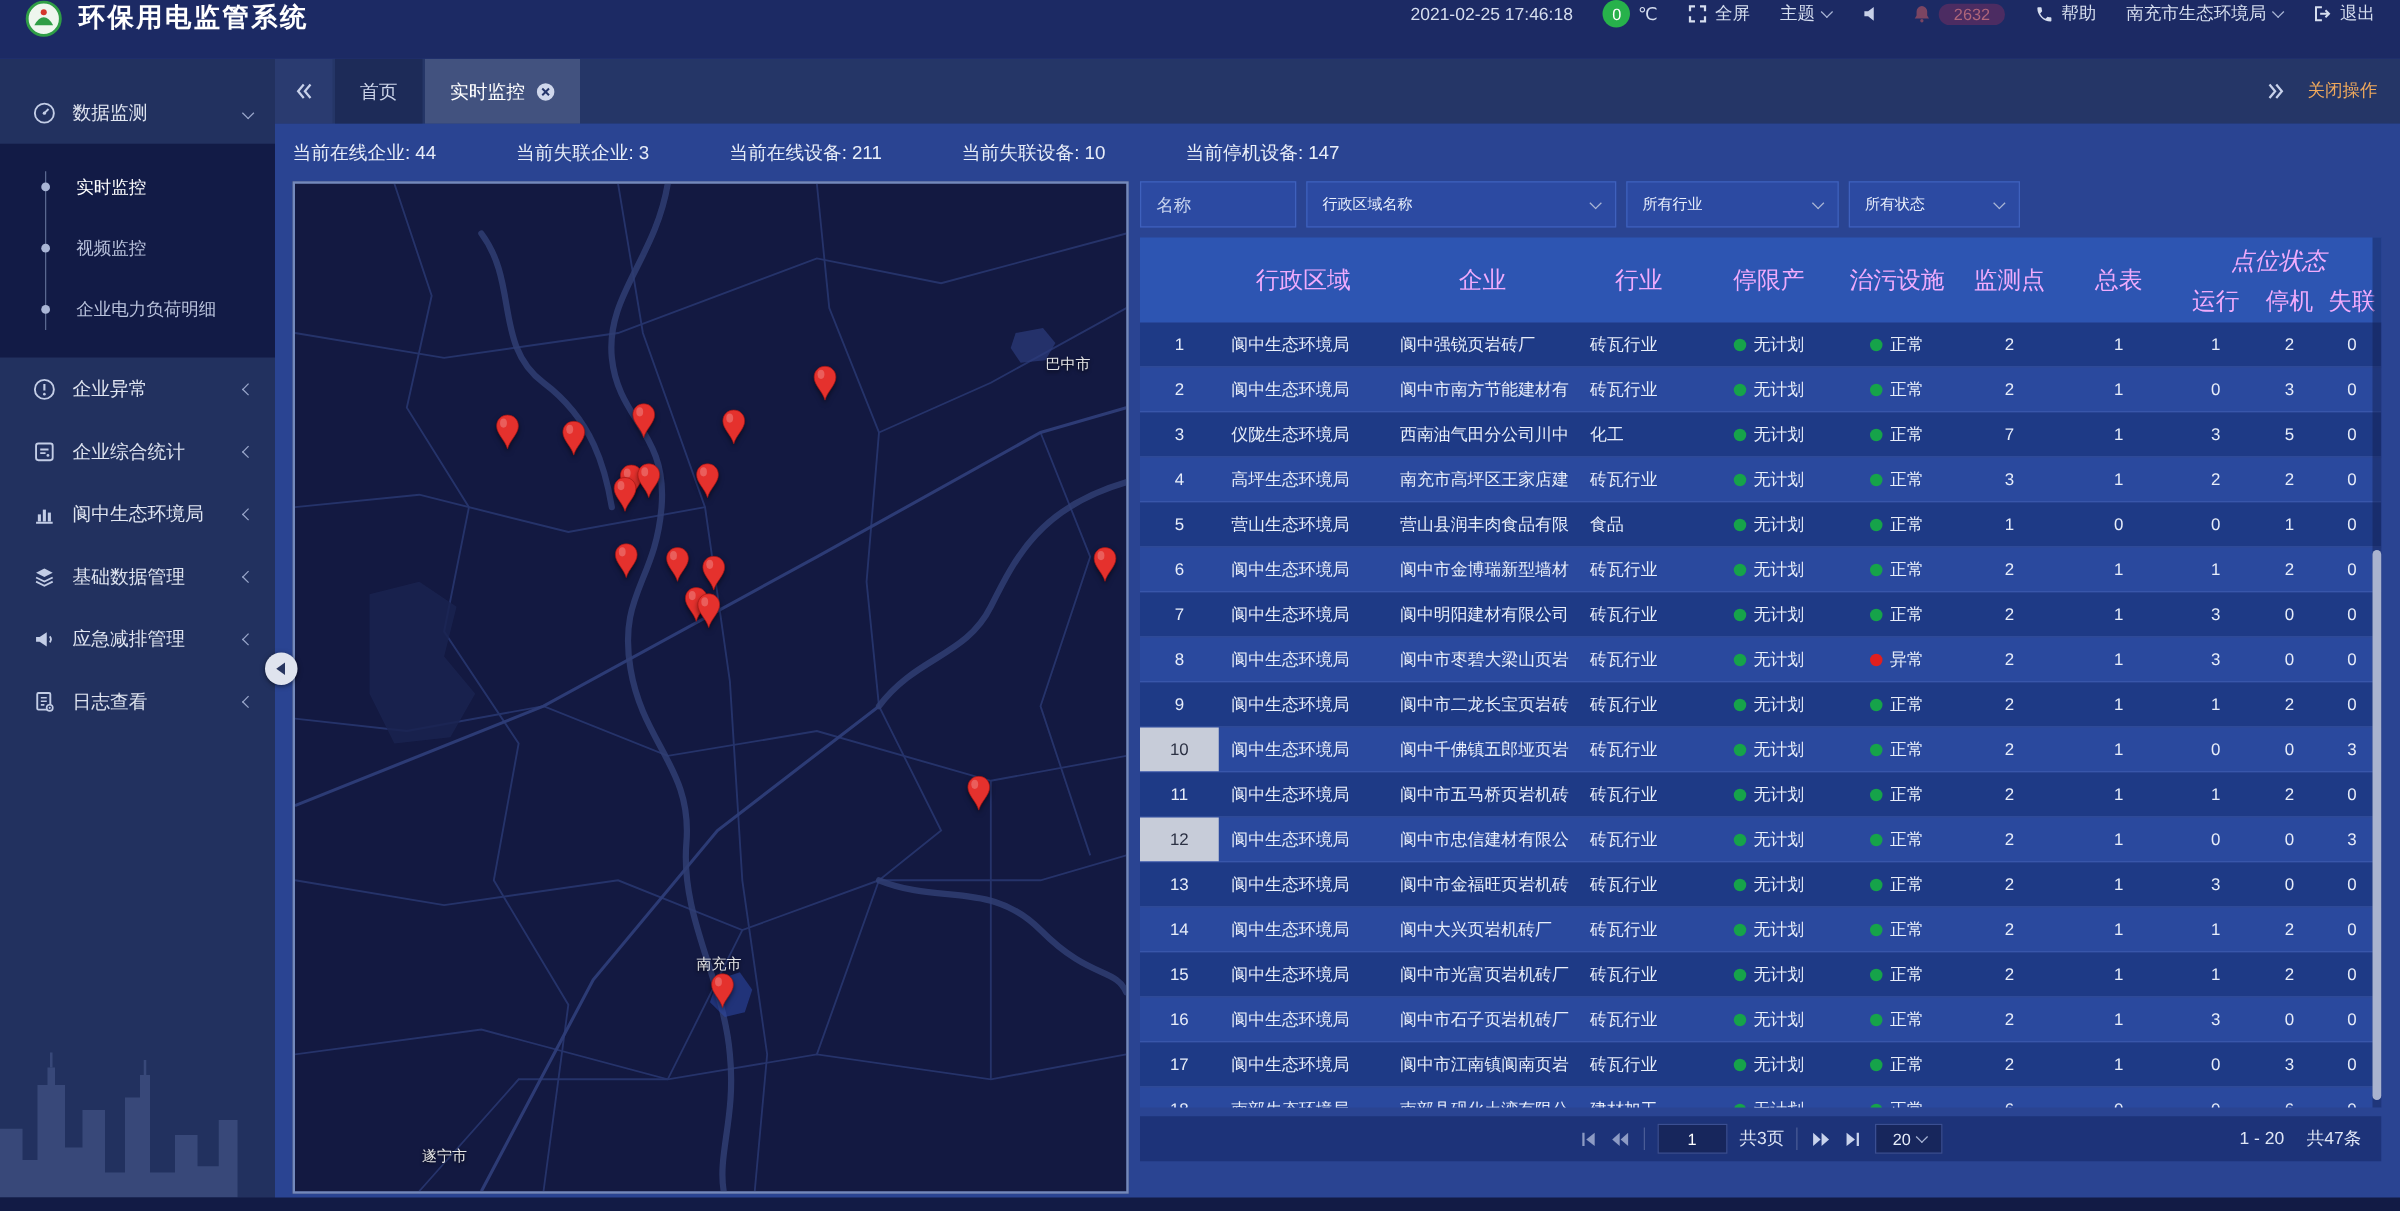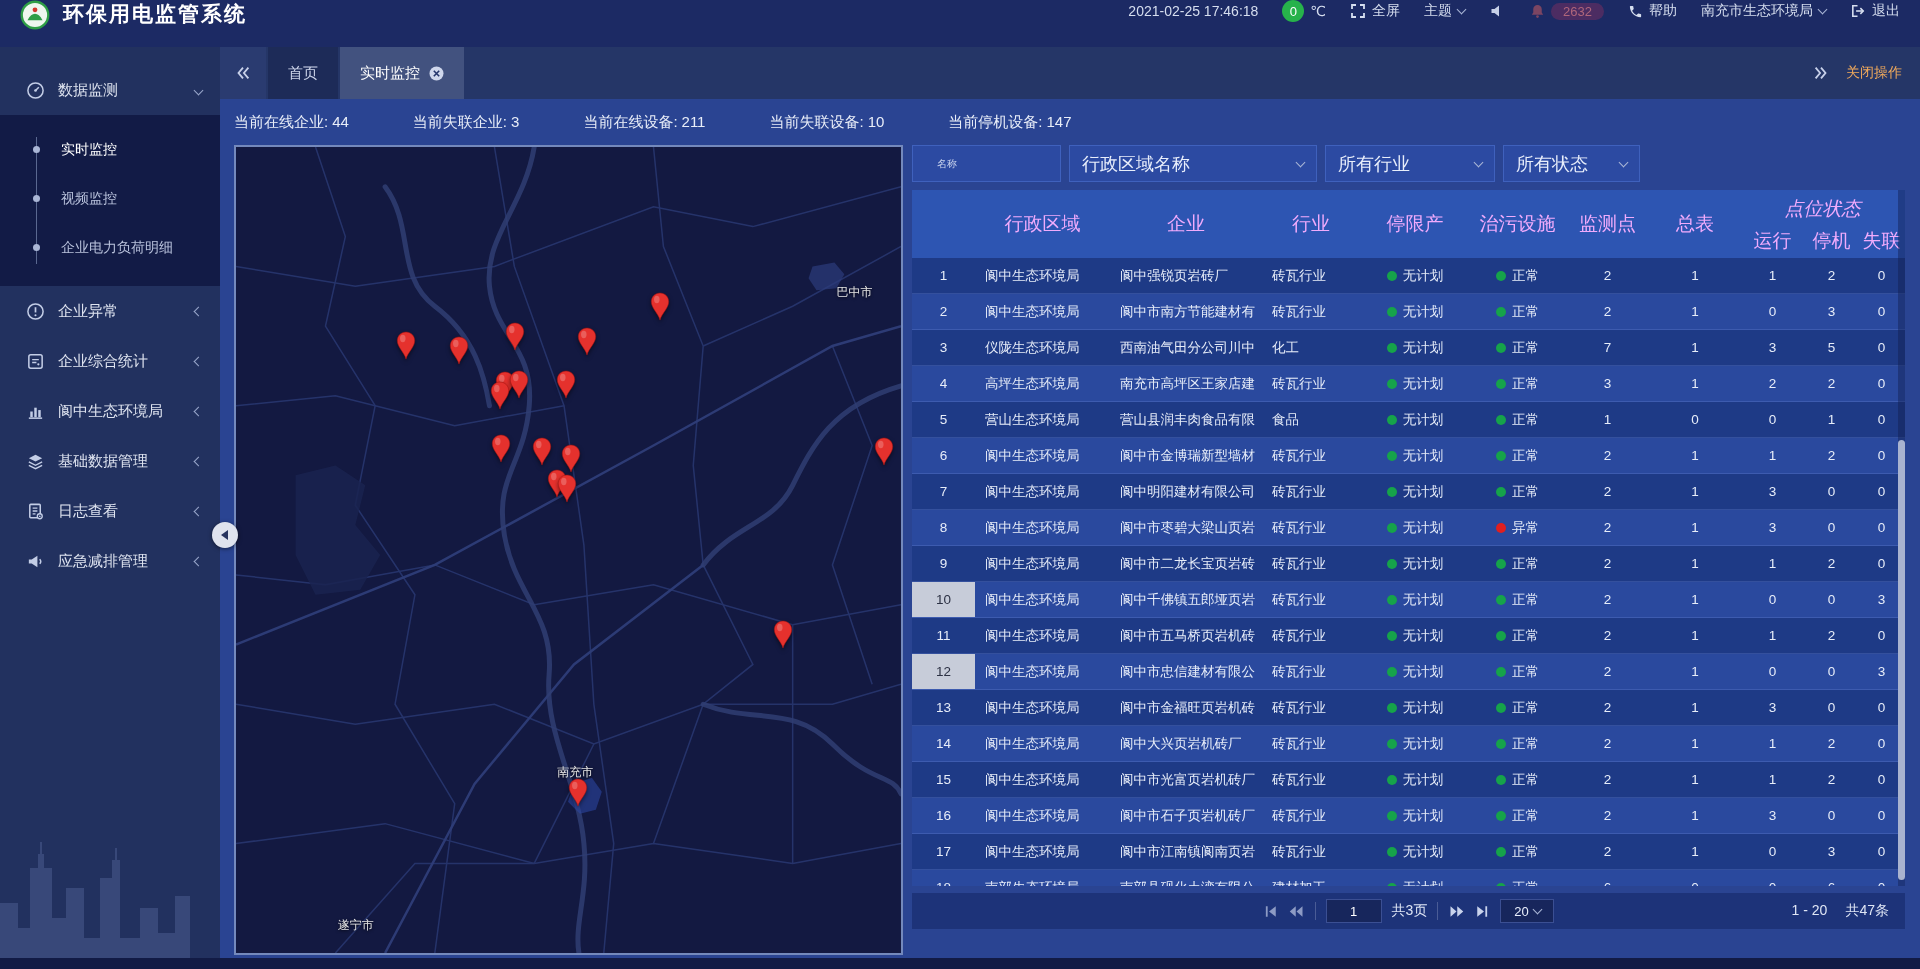--- a/index.html
+++ b/index.html
@@ -70,24 +70,24 @@
         filter:drop-shadow(0 2px 2px rgba(0,0,0,.5)); }
   .collapse-handle{ position:absolute; left:-8px; top:423px; width:26px; height:26px; border-radius:50%;
                     background:#dfe3ee; z-index:6; display:flex; align-items:center; justify-content:center;
                     box-shadow:0 1px 4px rgba(0,0,0,.5); cursor:pointer; }
   .collapse-handle .tri{ width:0; height:0; border-top:5px solid transparent; border-bottom:5px solid transparent;
                          border-right:7px solid #27345f; margin-right:1px; }
 
   
   .right-panel{ position:absolute; left:692px; top:46px; width:993px; height:810px; }
   .filters{ position:absolute; top:0; left:0; height:37px; display:flex; gap:8px; }
-  .f-input{ width:149px; height:37px; background:#2c4aa2; border:1px solid #3f61bd; color:#fff;
-            font-size:10px; padding:0 24px; outline:none; font-family:inherit; }
+  .f-input{ width:125px; height:37px; background:#2c4aa2; border:1px solid #3f61bd; color:#fff;
+            font-size:14px; padding:0 12px; outline:none; font-family:inherit; }
   .f-input::placeholder{ color:#c9d4ee; }
-  .f-select{ height:37px; background:#2c4aa2; border:1px solid #3f61bd; color:#e8eefb; font-size:18px;
+  .f-select{ height:37px; background:#2c4aa2; border:1px solid #3f61bd; color:#e8eefb; font-size:12px;
              display:flex; align-items:center; justify-content:space-between; padding:0 12px; cursor:pointer; }
 
   
   .grid-cols{ display:grid; grid-template-columns:63px 135px 152px 98px 110px 95px 85px 90px 65px 53px 47px; }
   .thead{ position:absolute; top:45px; left:0; width:993px; height:68px; background:#2d55b2;
           color:#f0abfc; font-size:19px; grid-template-rows:1fr 1fr; }
   .th{ grid-row:1 / 3; display:flex; align-items:center; justify-content:center; }
   .th-group{ grid-column:9 / 12; grid-row:1; display:flex; align-items:flex-end; justify-content:center;
              font-style:italic; padding-bottom:2px; }
   .th-sub{ grid-row:2; display:flex; align-items:center; justify-content:center; }
@@ -249,34 +249,34 @@
             <span class="g-icon"><svg viewBox="0 0 20 20" width="19" height="19">
                 <path d="M10 3l7 3.5-7 3.5-7-3.5z" fill="currentColor"></path>
                 <path d="M3 10.5l7 3.5 7-3.5" fill="none" stroke="currentColor" stroke-width="1.5"></path>
                 <path d="M3 14l7 3.5 7-3.5" fill="none" stroke="currentColor" stroke-width="1.5"></path>
               </svg></span>
             <span class="g-label">基础数据管理</span>
             <span class="g-arrow left"></span>
           </div>
           <div class="side-group">
             <span class="g-icon"><svg viewBox="0 0 20 20" width="19" height="19">
+                <path d="M3 8v4h3l6 4V4L6 8H3z" fill="currentColor"></path>
+                <path d="M14.5 7.5c1.2 1.4 1.2 3.6 0 5" fill="none" stroke="currentColor" stroke-width="1.5"></path>
+              </svg></span>
+            <span class="g-label">应急减排管理</span>
+            <span class="g-arrow left"></span>
+          </div>
+          <div class="side-group">
+            <span class="g-icon"><svg viewBox="0 0 20 20" width="19" height="19">
                 <rect x="4" y="2.5" width="11" height="14" rx="1" fill="none" stroke="currentColor" stroke-width="1.6"></rect>
                 <path d="M7 6.5h5M7 9.5h5M7 12.5h3" stroke="currentColor" stroke-width="1.4"></path>
                 <circle cx="14.5" cy="15" r="2.6" fill="#22315f" stroke="currentColor" stroke-width="1.4"></circle>
                 <circle cx="14.5" cy="15" r="0.9" fill="currentColor"></circle>
               </svg></span>
             <span class="g-label">日志查看</span>
-            <span class="g-arrow left"></span>
-          </div>
-          <div class="side-group">
-            <span class="g-icon"><svg viewBox="0 0 20 20" width="19" height="19">
-                <path d="M3 8v4h3l6 4V4L6 8H3z" fill="currentColor"></path>
-                <path d="M14.5 7.5c1.2 1.4 1.2 3.6 0 5" fill="none" stroke="currentColor" stroke-width="1.5"></path>
-              </svg></span>
-            <span class="g-label">应急减排管理</span>
             <span class="g-arrow left"></span>
           </div>
         </nav>
       <svg class="skyline" viewBox="0 0 220 150" preserveAspectRatio="none">
         <path fill="#8fa7e0" d="M0 150 L0 95 L18 95 L18 120 L30 120 L30 60 L38 60 L38 46 L44 46 L44 60 L52 60 L52 110 L66 110 L66 80 L84 80 L84 130 L100 130 L100 70 L112 70 L112 52 L120 52 L120 130 L140 130 L140 100 L158 100 L158 125 L175 125 L175 88 L190 88 L190 150 Z"></path>
         <path stroke="#8fa7e0" stroke-width="2" d="M41 46V34M116 52V40"></path>
       </svg>
     </aside>
 
     <div class="content">

